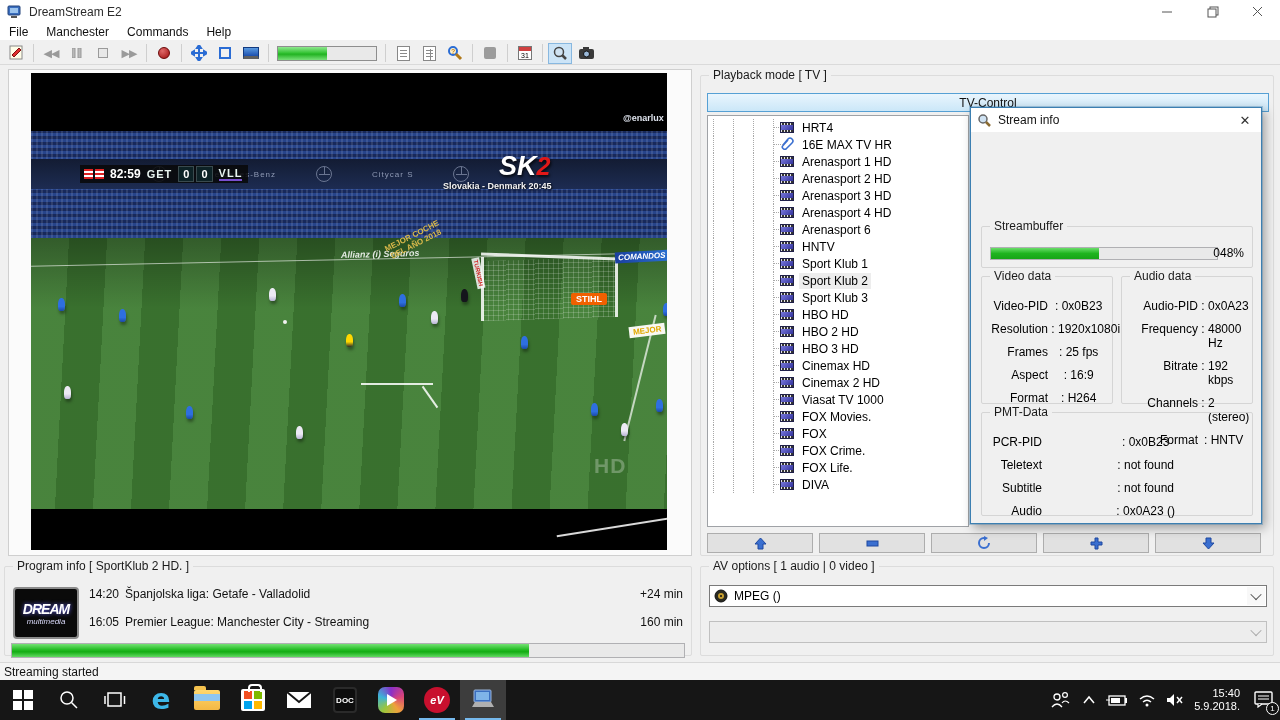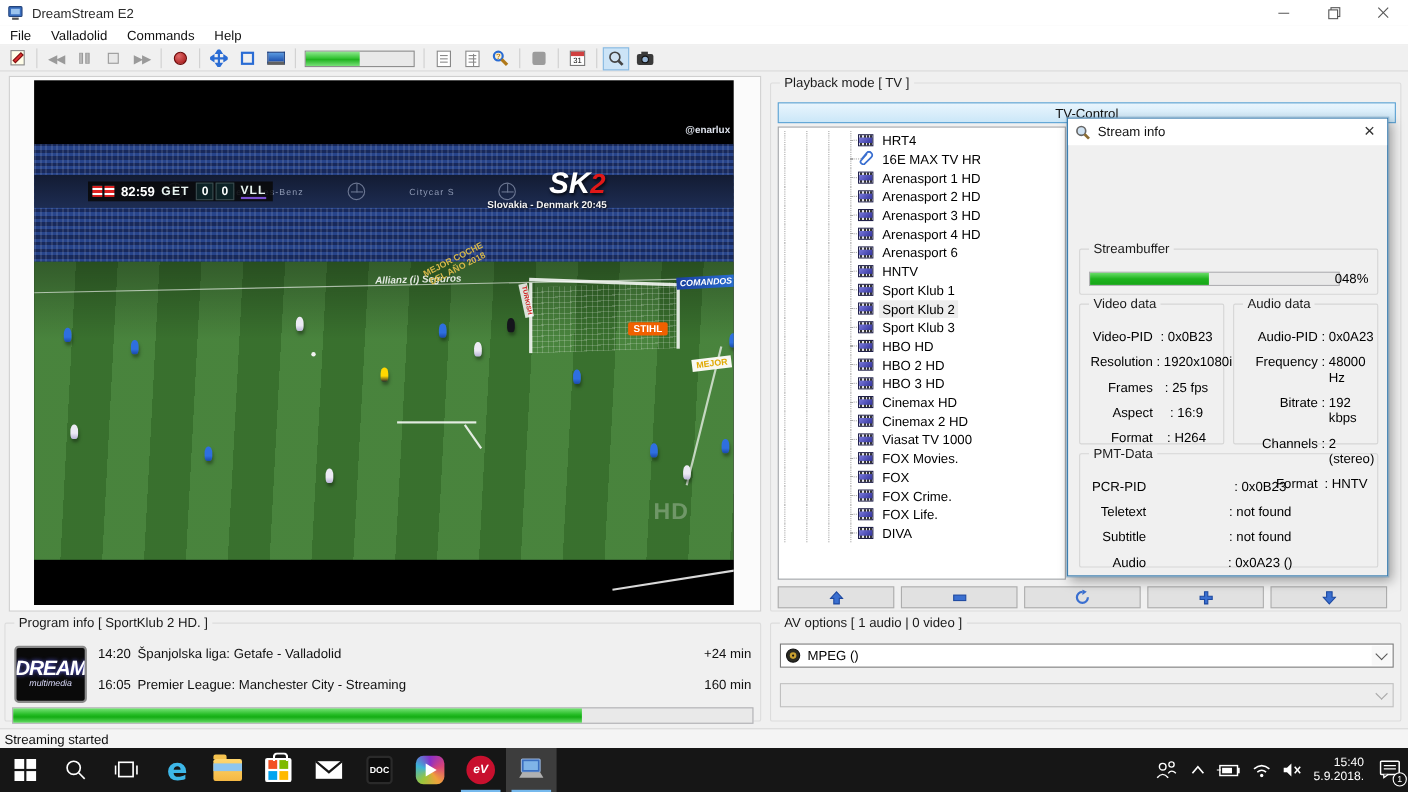--- a/index.html
+++ b/index.html
@@ -115,21 +115,21 @@
   .buf-txt{position:absolute;right:8px;top:19px;font-size:12px;}
 
   
   .combo{position:absolute;height:22px;background:#fff;border:1px solid #7a7a7a;display:flex;align-items:center;}
   .combo .arrowzone{position:absolute;right:1px;top:1px;bottom:1px;width:18px;display:flex;align-items:center;justify-content:center;background:#f8f8f8;}
   .combo.disabled{background:#ededed;border-color:#c0c0c0;}
   .combo.disabled .arrowzone{background:#ededed;}
   .chev{width:8px;height:8px;border-right:1px solid #555;border-bottom:1px solid #555;transform:rotate(45deg) translate(-1px,-1px);}
   .combo.disabled .chev{border-color:#aaa;}
   .dream-logo{position:absolute;left:8px;top:20px;width:66px;height:52px;background:#0a0a0a;border:2px solid #8a8a8a;border-radius:4px;display:flex;flex-direction:column;align-items:center;justify-content:center;overflow:hidden;}
-  .dream-logo .d1{font-size:19px;font-weight:bold;color:#fff;font-style:italic;letter-spacing:-1px;line-height:16px;text-shadow:0 0 4px #5a5ae0;}
+  .dream-logo .d1{font-size:14px;font-weight:bold;color:#fff;font-style:italic;letter-spacing:-1px;line-height:16px;text-shadow:0 0 4px #5a5ae0;}
   .dream-logo .d2{font-size:8px;font-style:italic;color:#d8d8f8;}
   .epg-row{position:absolute;left:84px;right:8px;display:flex;font-size:12px;color:#111;}
   .epg-time{width:32px;flex:0 0 auto;}
   .epg-title{margin-left:4px;flex:1;}
   .epg-rem{flex:0 0 auto;}
   .prog-bar{position:absolute;left:6px;top:76px;width:674px;height:15px;border:1px solid #b0b0b3;background:#e9e9e9;}
   .prog-bar .fill{position:absolute;left:0;top:0;bottom:0;background:linear-gradient(180deg,#74e274,#22bb22 45%,#14ad14 60%,#62da62);
      background-size:100% 100%;}
 
   
@@ -184,21 +184,21 @@
           <svg width="11" height="11">
             <line x1="1" y1="1" x2="10" y2="10" stroke="#555"></line>
             <line x1="10" y1="1" x2="1" y2="10" stroke="#555"></line>
           </svg>
         </div>
     </div>
   </div>
 
   <div class="menubar" id="menubar">
       <div class="menu-item">File</div>
-      <div class="menu-item">Valladolid</div>
+      <div class="menu-item">Manchester</div>
       <div class="menu-item">Commands</div>
       <div class="menu-item">Help</div>
     </div>
 
   <div class="toolbar">
     <div class="tbtn">
         <svg width="15" height="16">
           <rect x="1" y="1" width="12" height="13" fill="#fffde8" stroke="#888"></rect>
           <path d="M3 10 L10 3 L12 5 L5 12 Z" fill="#e03030" stroke="#801010"></path>
         </svg>

